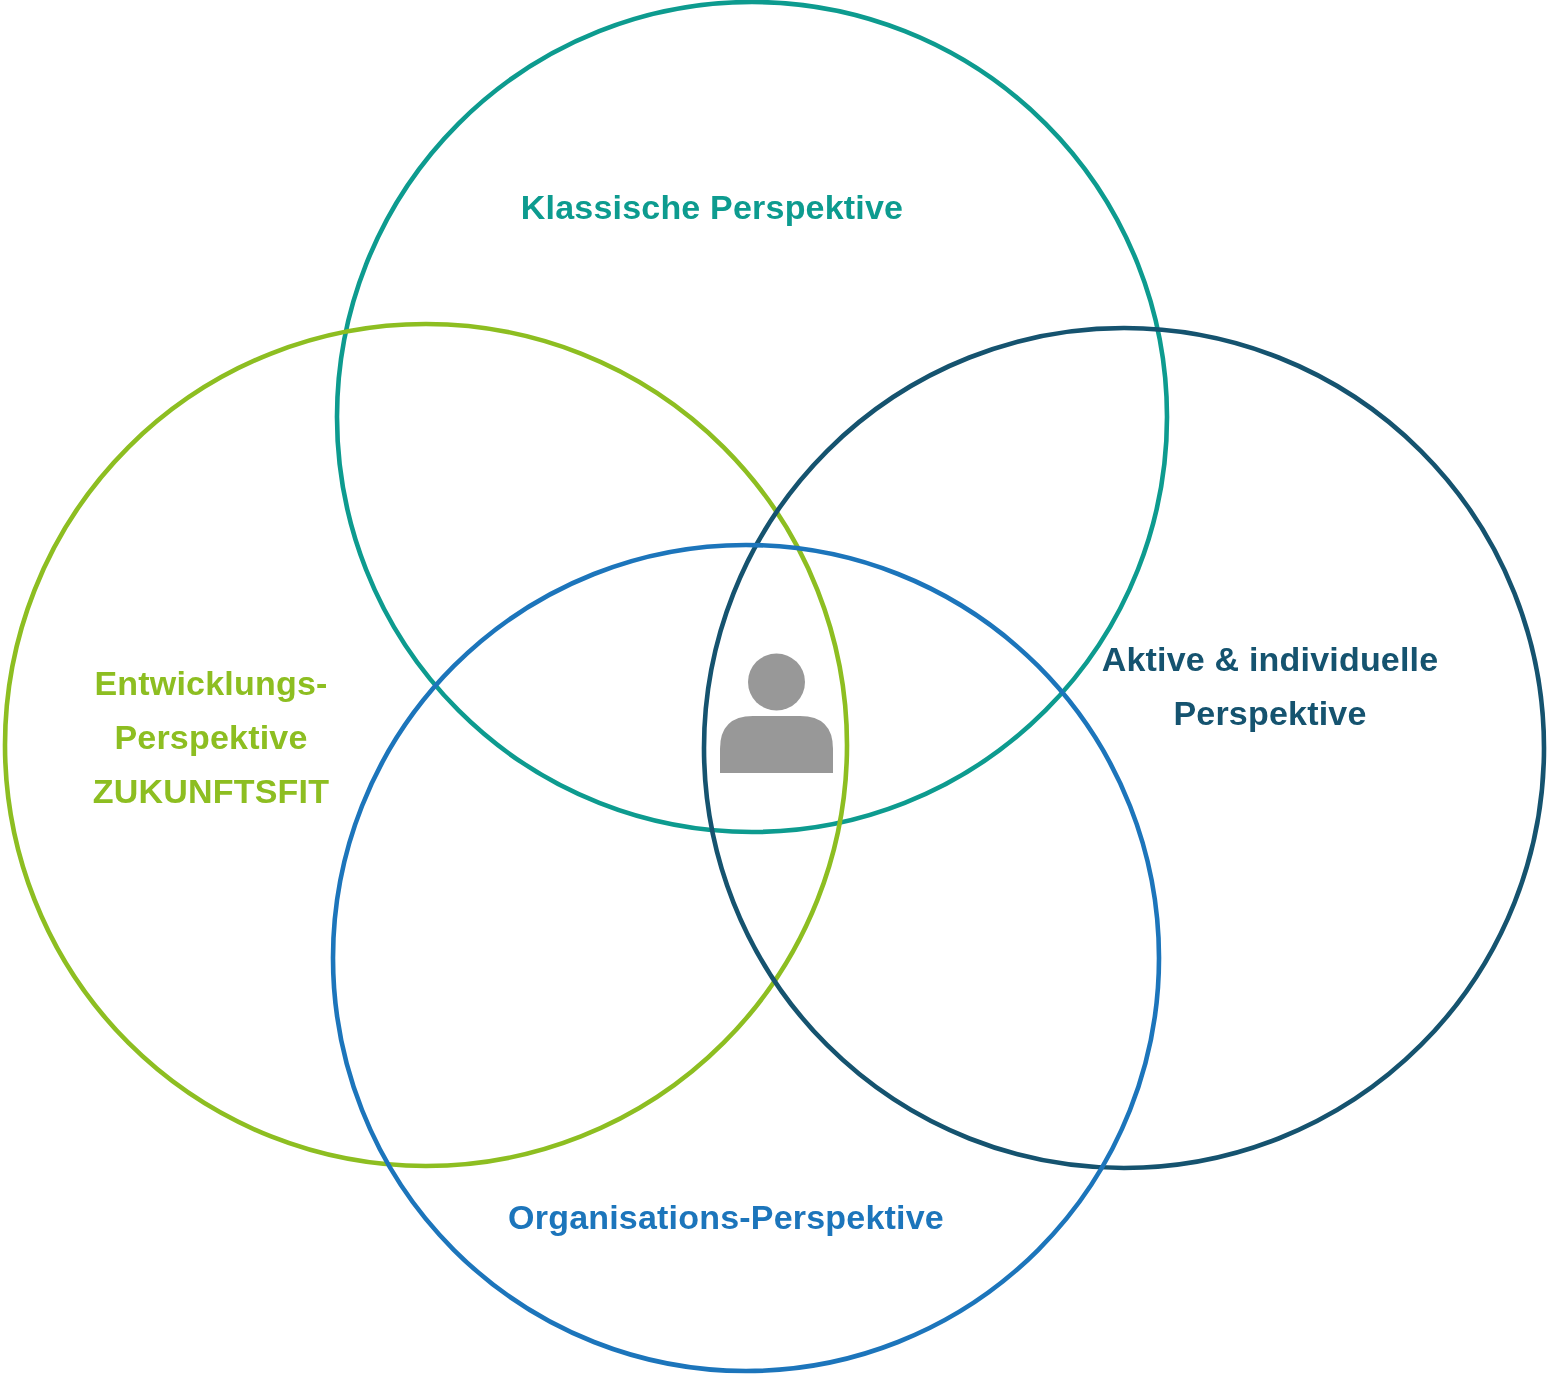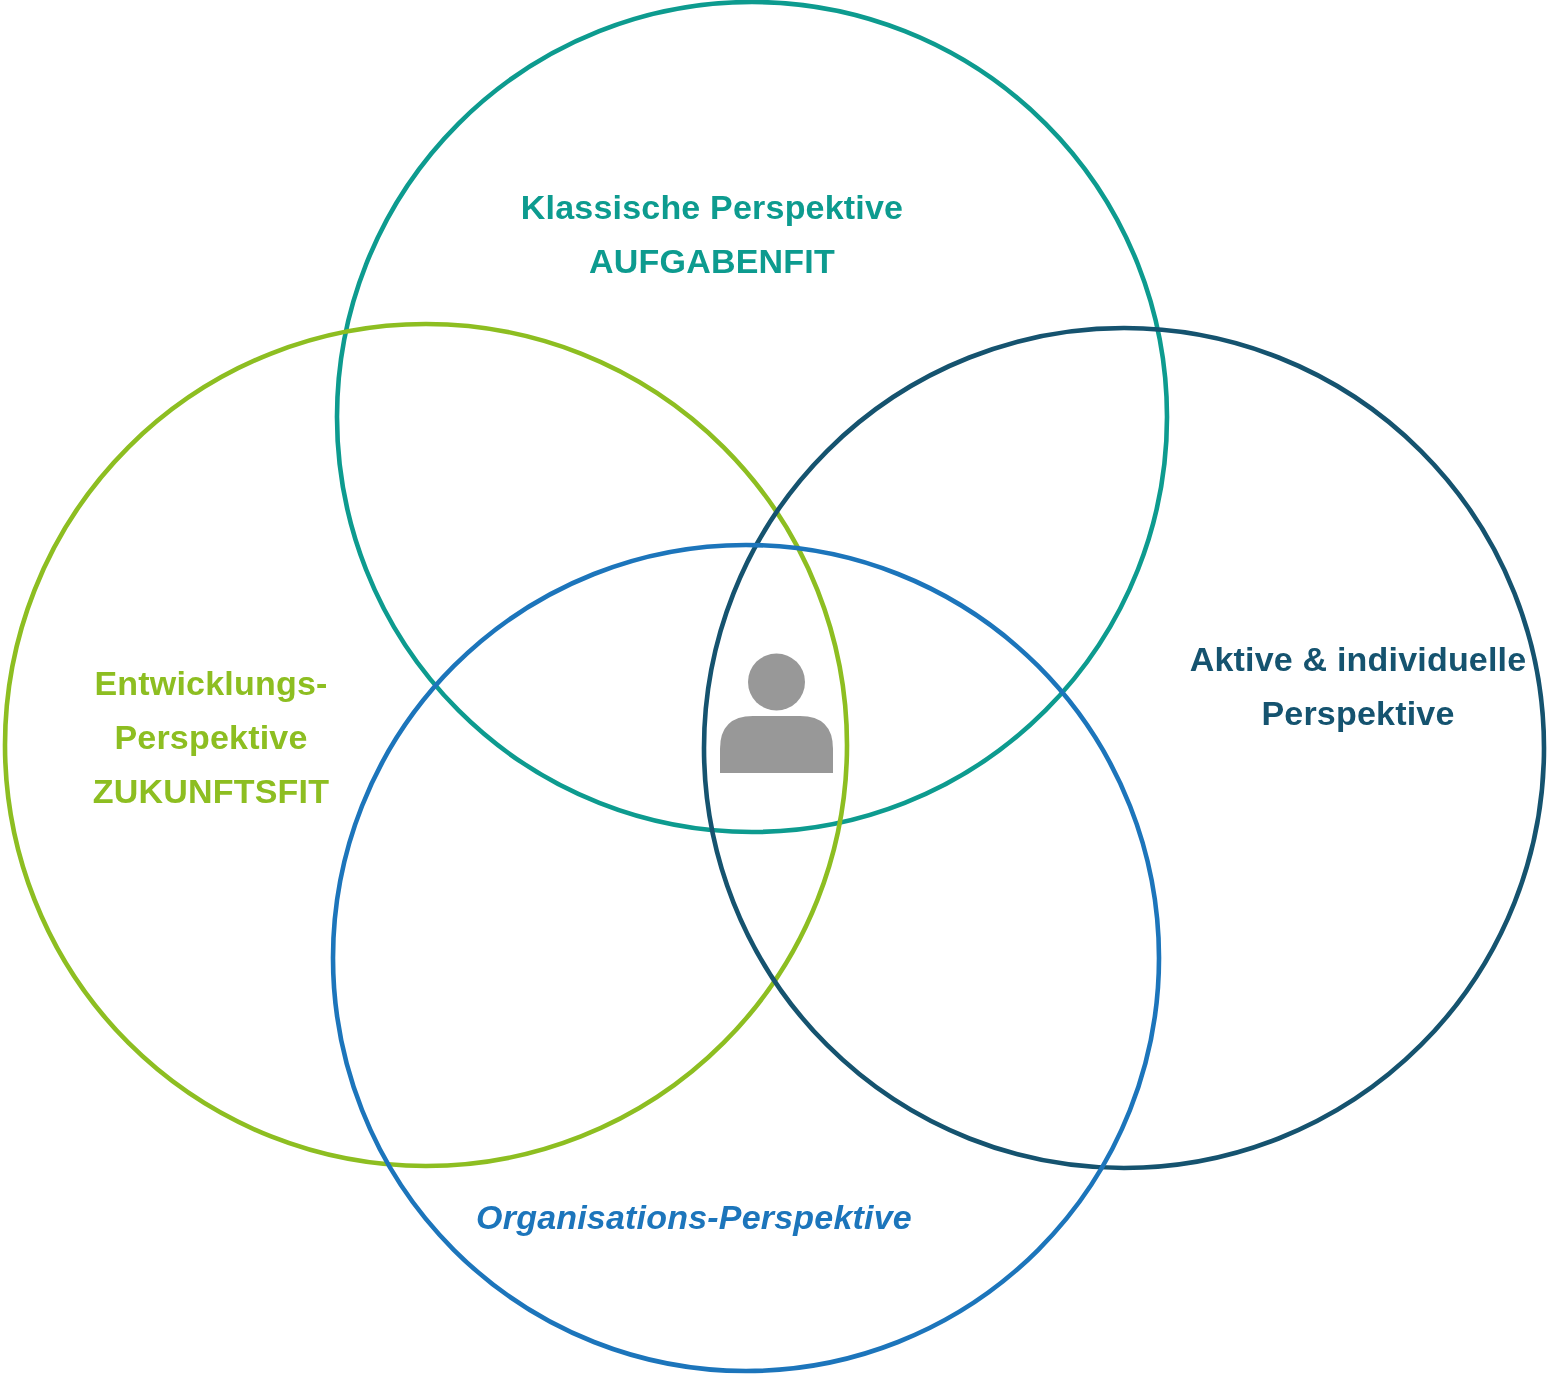--- a/index.html
+++ b/index.html
@@ -27,22 +27,22 @@
     transform: translateX(-50%);
     text-align: center;
     font-weight: 700;
     font-size: 34px;
     line-height: 54px;
     white-space: nowrap;
     letter-spacing: 0.2px;
   }
   .label-top    { left: 712px;  top: 180px;  }
   .label-left   { left: 211px;  top: 632px; margin-top: 24px;  }
-  .label-right  { left: 1358px; top: 632px;  }
-  .label-bottom { left: 694px;  top: 1190px; font-style: italic; }
+  .label-right  { left: 1270px; top: 632px;  }
+  .label-bottom { left: 726px;  top: 1190px; }
 </style>
 </head>
 <body>
 
 <div class="canvas" style="background: rgb(255, 255, 255);">
 
   <svg class="venn-svg" viewBox="0 0 1547 1378" xmlns="http://www.w3.org/2000/svg">
     <g>
         <circle cx="752" cy="417" r="415" fill="none" stroke="#0d9b8f" stroke-width="4.6"></circle>
         <circle cx="426" cy="745" r="421" fill="none" stroke="#8dbe21" stroke-width="4.6"></circle>
@@ -50,21 +50,20 @@
         <circle cx="746" cy="958" r="413" fill="none" stroke="#1c75bb" stroke-width="4.6"></circle>
       </g>
     <g fill="currentColor" style="color: rgb(152, 152, 152);">
       <circle cx="776.5" cy="682" r="28.5"></circle>
       <path d="M720,773 L720,749 Q720,716 753,716 L800,716 Q833,716 833,749 L833,773 Z"></path>
     </g>
   </svg>
 
   <div class="label label-top" style="color: rgb(13, 155, 143);">
     <div>Klassische Perspektive</div>
-    <div>AUFGABENFIT</div>
   </div>
 
   <div class="label label-left" style="color: rgb(141, 190, 33);">
     <div>Entwicklungs-</div>
     <div>Perspektive</div>
     <div>ZUKUNFTSFIT</div>
   </div>
 
   <div class="label label-right" style="color: rgb(21, 83, 111);">
     <div>Aktive &amp; individuelle</div>

